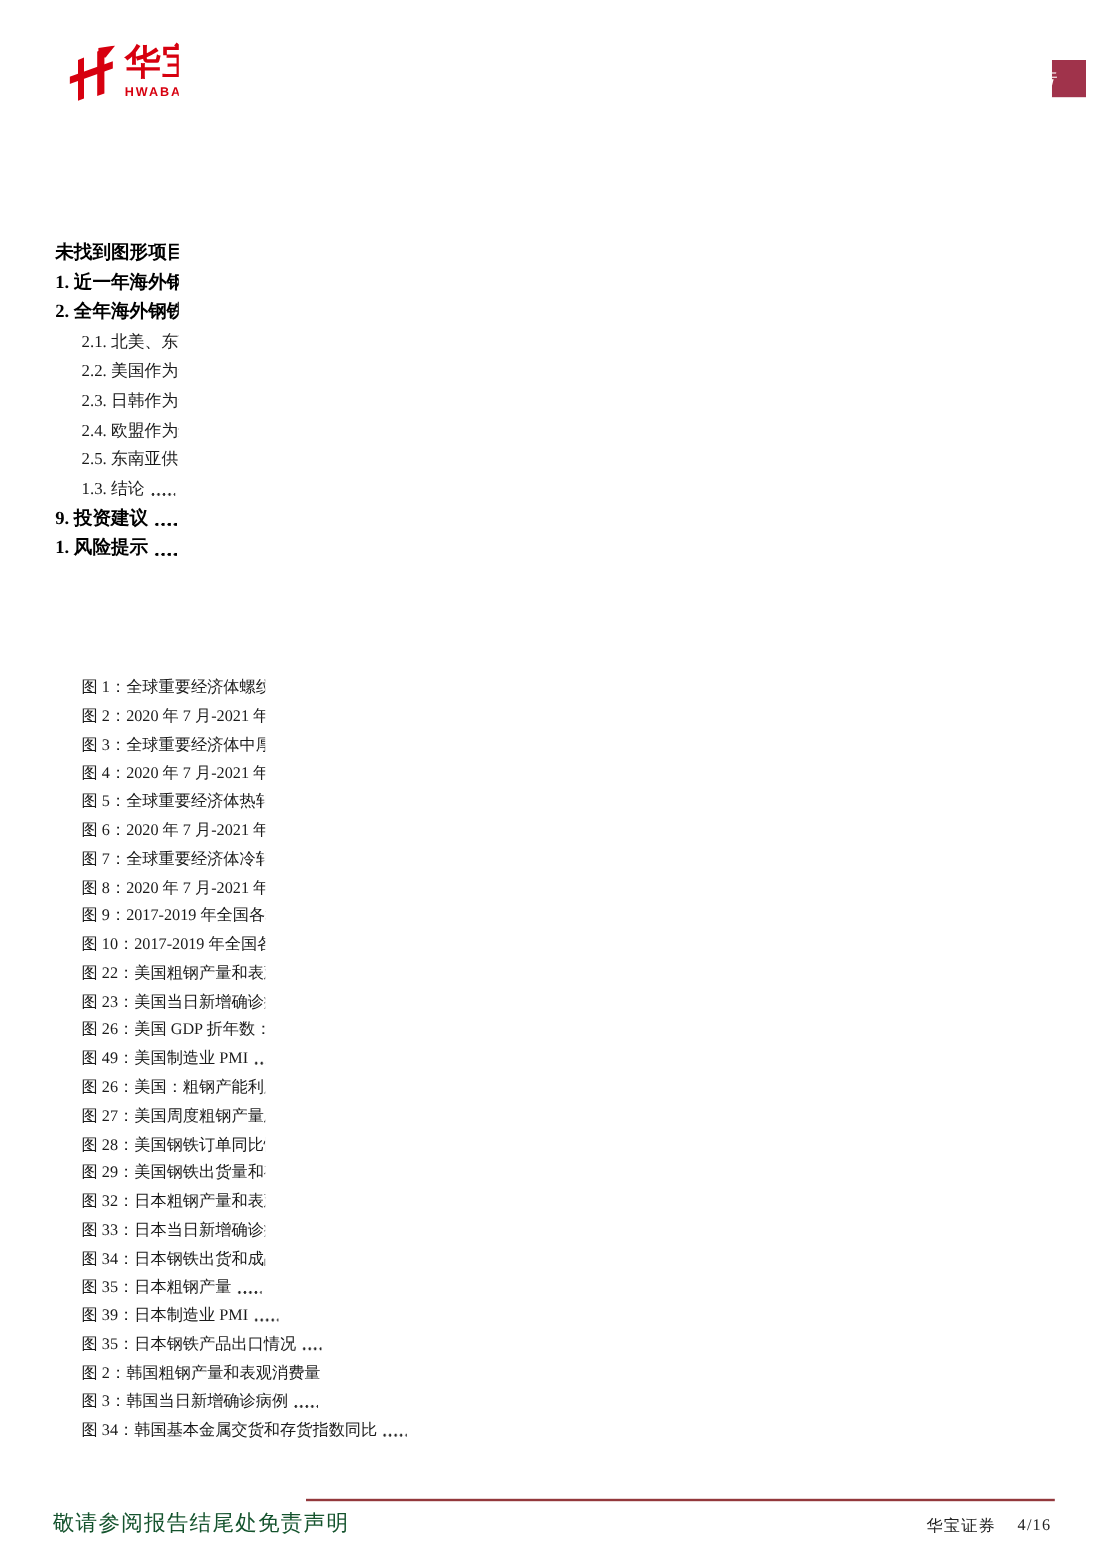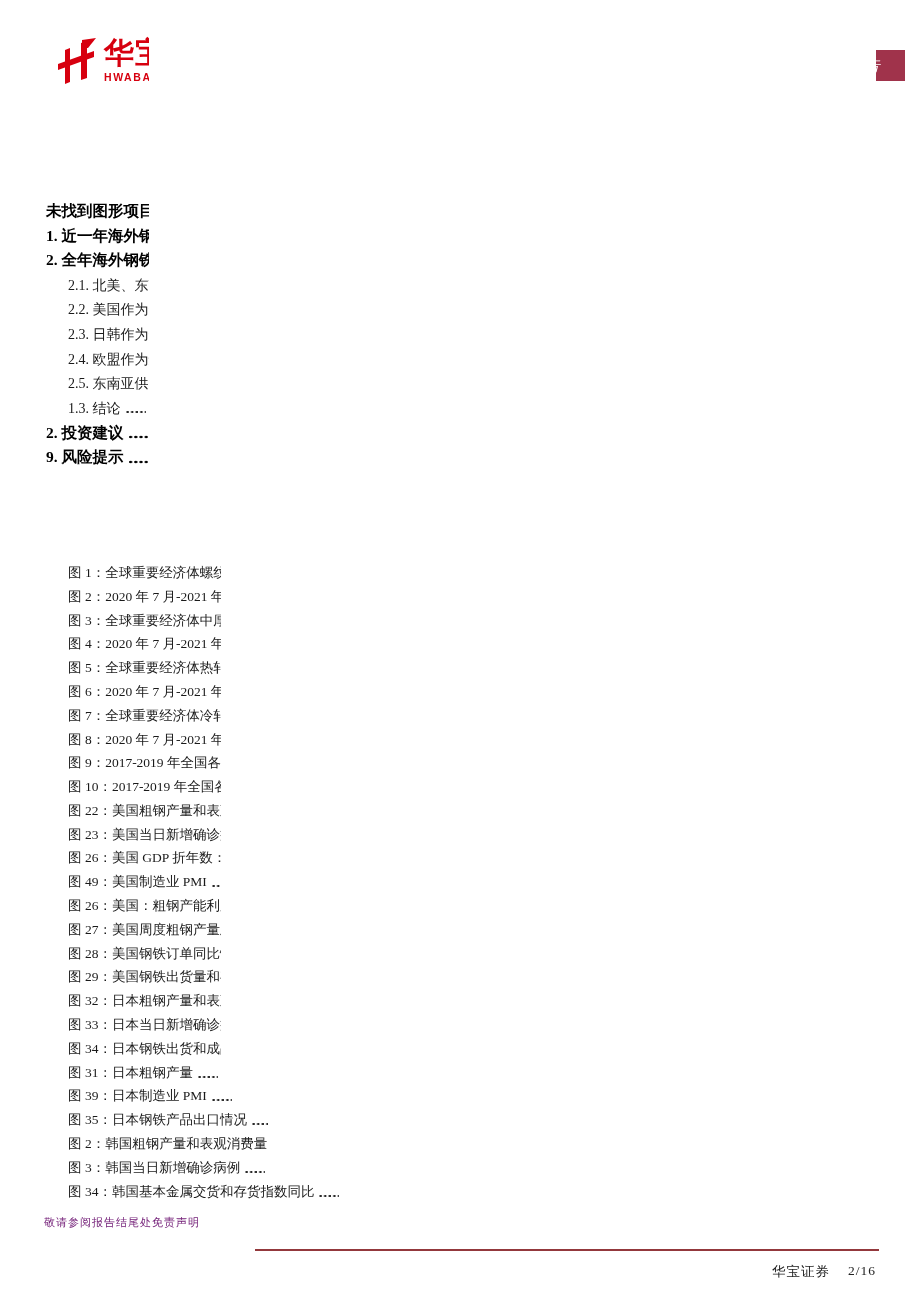--- a/index.html
+++ b/index.html
@@ -77,22 +77,22 @@
     background-position:left bottom;
   }
   .row.bold .leader {
     background-image:radial-gradient(circle at 1.7px 2px, #000 1.3px, transparent 1.6px);
     background-size:5.2px 4px; margin-bottom:3px;
   }
   .row .page { white-space:nowrap; line-height:1.25; }
 
   
   .footer-disclaimer {
-    position:absolute; left:44px; top:1215px;
-    font-size:11px; color:#701a75; letter-spacing:1px;
+    position:absolute; left:44px; top:1257px;
+    font-size:18px; color:#14532d; letter-spacing:1px;
     font-family:"Liberation Serif","DejaVu Serif",serif;
     z-index:1;
   }
   .footer-rule {
     position:absolute; left:255px; top:1249px;
     width:624px; height:2px; background:#93383C; z-index:1;
   }
   .footer-right {
     position:absolute; right:44px; top:1263px;
     font-size:13.5px; color:#222; letter-spacing:1px;
@@ -167,26 +167,26 @@
           <span class="label">2.5. 东南亚供需缺口缩小，独联体缺乏出口稳定基础</span>
           <span class="leader"></span>
           <span class="page">12</span>
         </div>
         <div class="row indent">
           <span class="label">1.3. 结论</span>
           <span class="leader"></span>
           <span class="page">14</span>
         </div>
         <div class="row bold">
-          <span class="label">2. 投资建议</span>
+          <span class="label">9. 投资建议</span>
           <span class="leader"></span>
           <span class="page">14</span>
         </div>
         <div class="row bold">
-          <span class="label">9. 风险提示</span>
+          <span class="label">1. 风险提示</span>
           <span class="leader"></span>
           <span class="page">15</span>
         </div>
       </div>
   </div>
 
   <div class="section figs-section">
     <div class="section-title">图表目录</div>
     <div class="figs-list">
 
@@ -289,21 +289,21 @@
           <span class="label">图 33：日本当日新增确诊病例</span>
           <span class="leader"></span>
           <span class="page">9</span>
         </div>
         <div class="row">
           <span class="label">图 34：日本钢铁出货和成品库存指数同比</span>
           <span class="leader"></span>
           <span class="page">9</span>
         </div>
         <div class="row">
-          <span class="label">图 31：日本粗钢产量</span>
+          <span class="label">图 35：日本粗钢产量</span>
           <span class="leader"></span>
           <span class="page">9</span>
         </div>
         <div class="row">
           <span class="label">图 39：日本制造业 PMI</span>
           <span class="leader"></span>
           <span class="page">9</span>
         </div>
         <div class="row">
           <span class="label">图 35：日本钢铁产品出口情况</span>
@@ -325,16 +325,16 @@
           <span class="leader"></span>
           <span class="page">10</span>
         </div>
       </div>
   </div>
 
   <div class="footer-disclaimer">敬请参阅报告结尾处免责声明</div>
   <div class="footer-rule"></div>
   <div class="footer-right">
     <span>华宝证券</span>
-    <span>2/16</span>
+    <span>4/16</span>
   </div>
 
 </div>
 
 </body></html>

